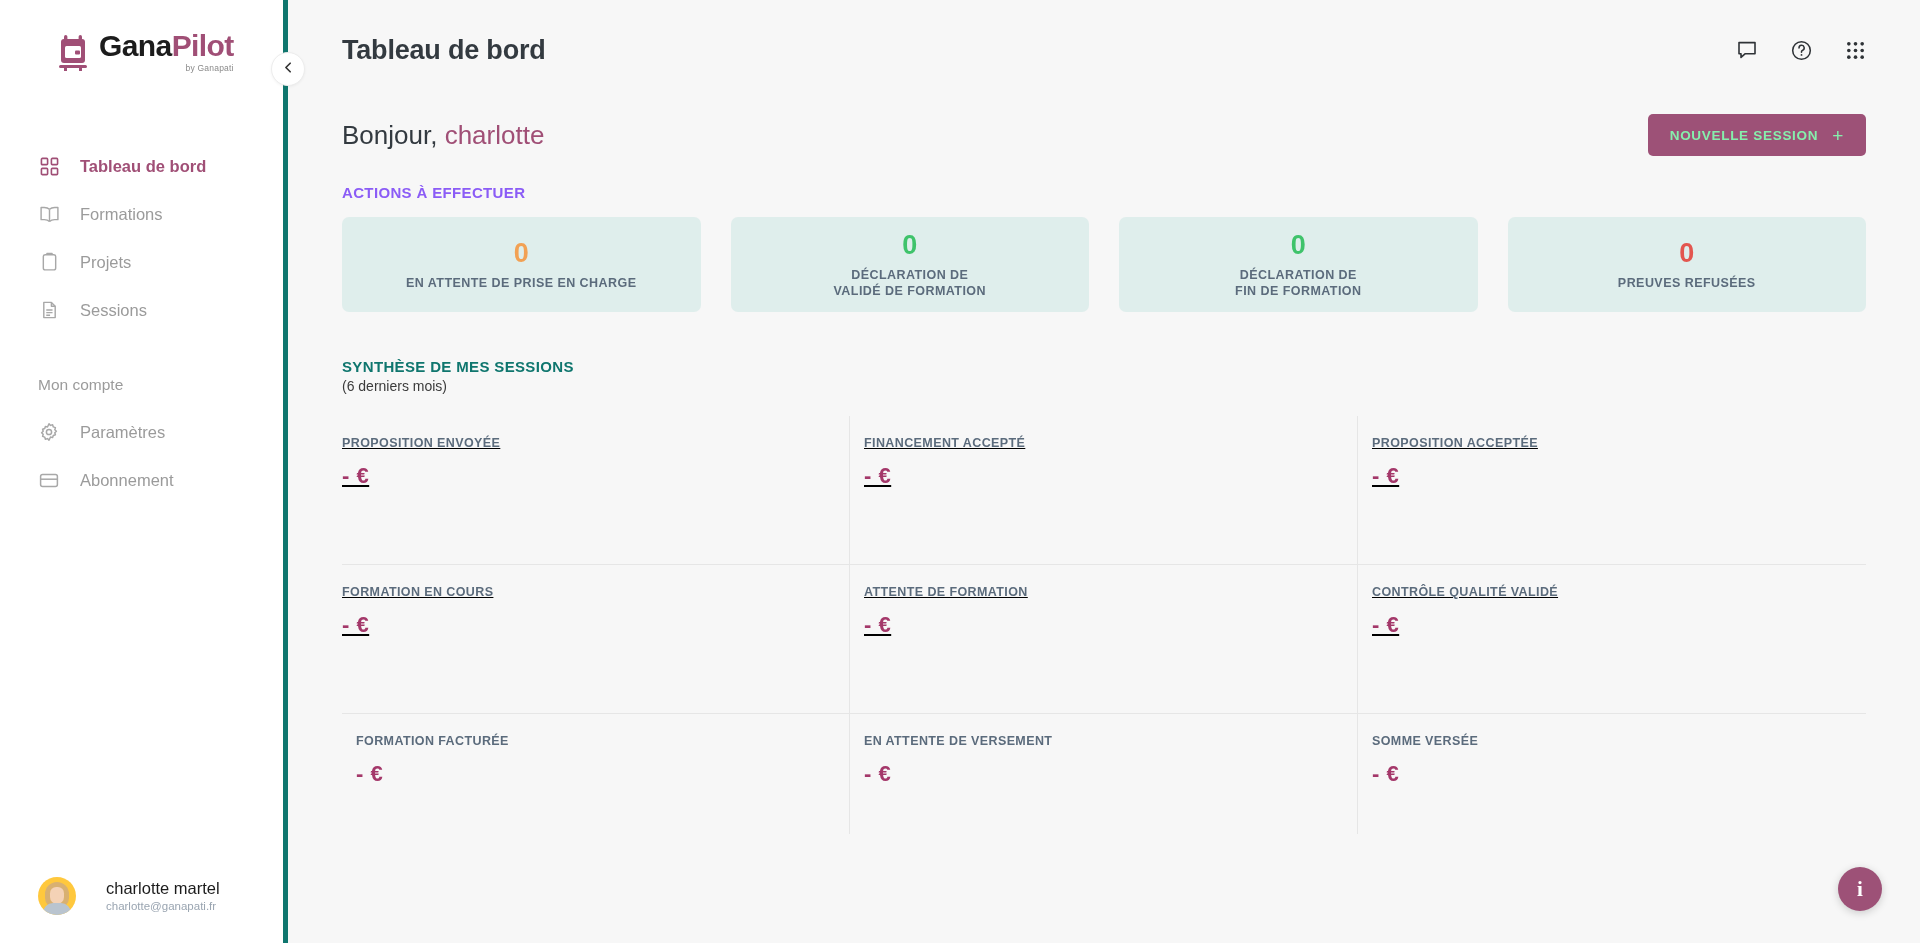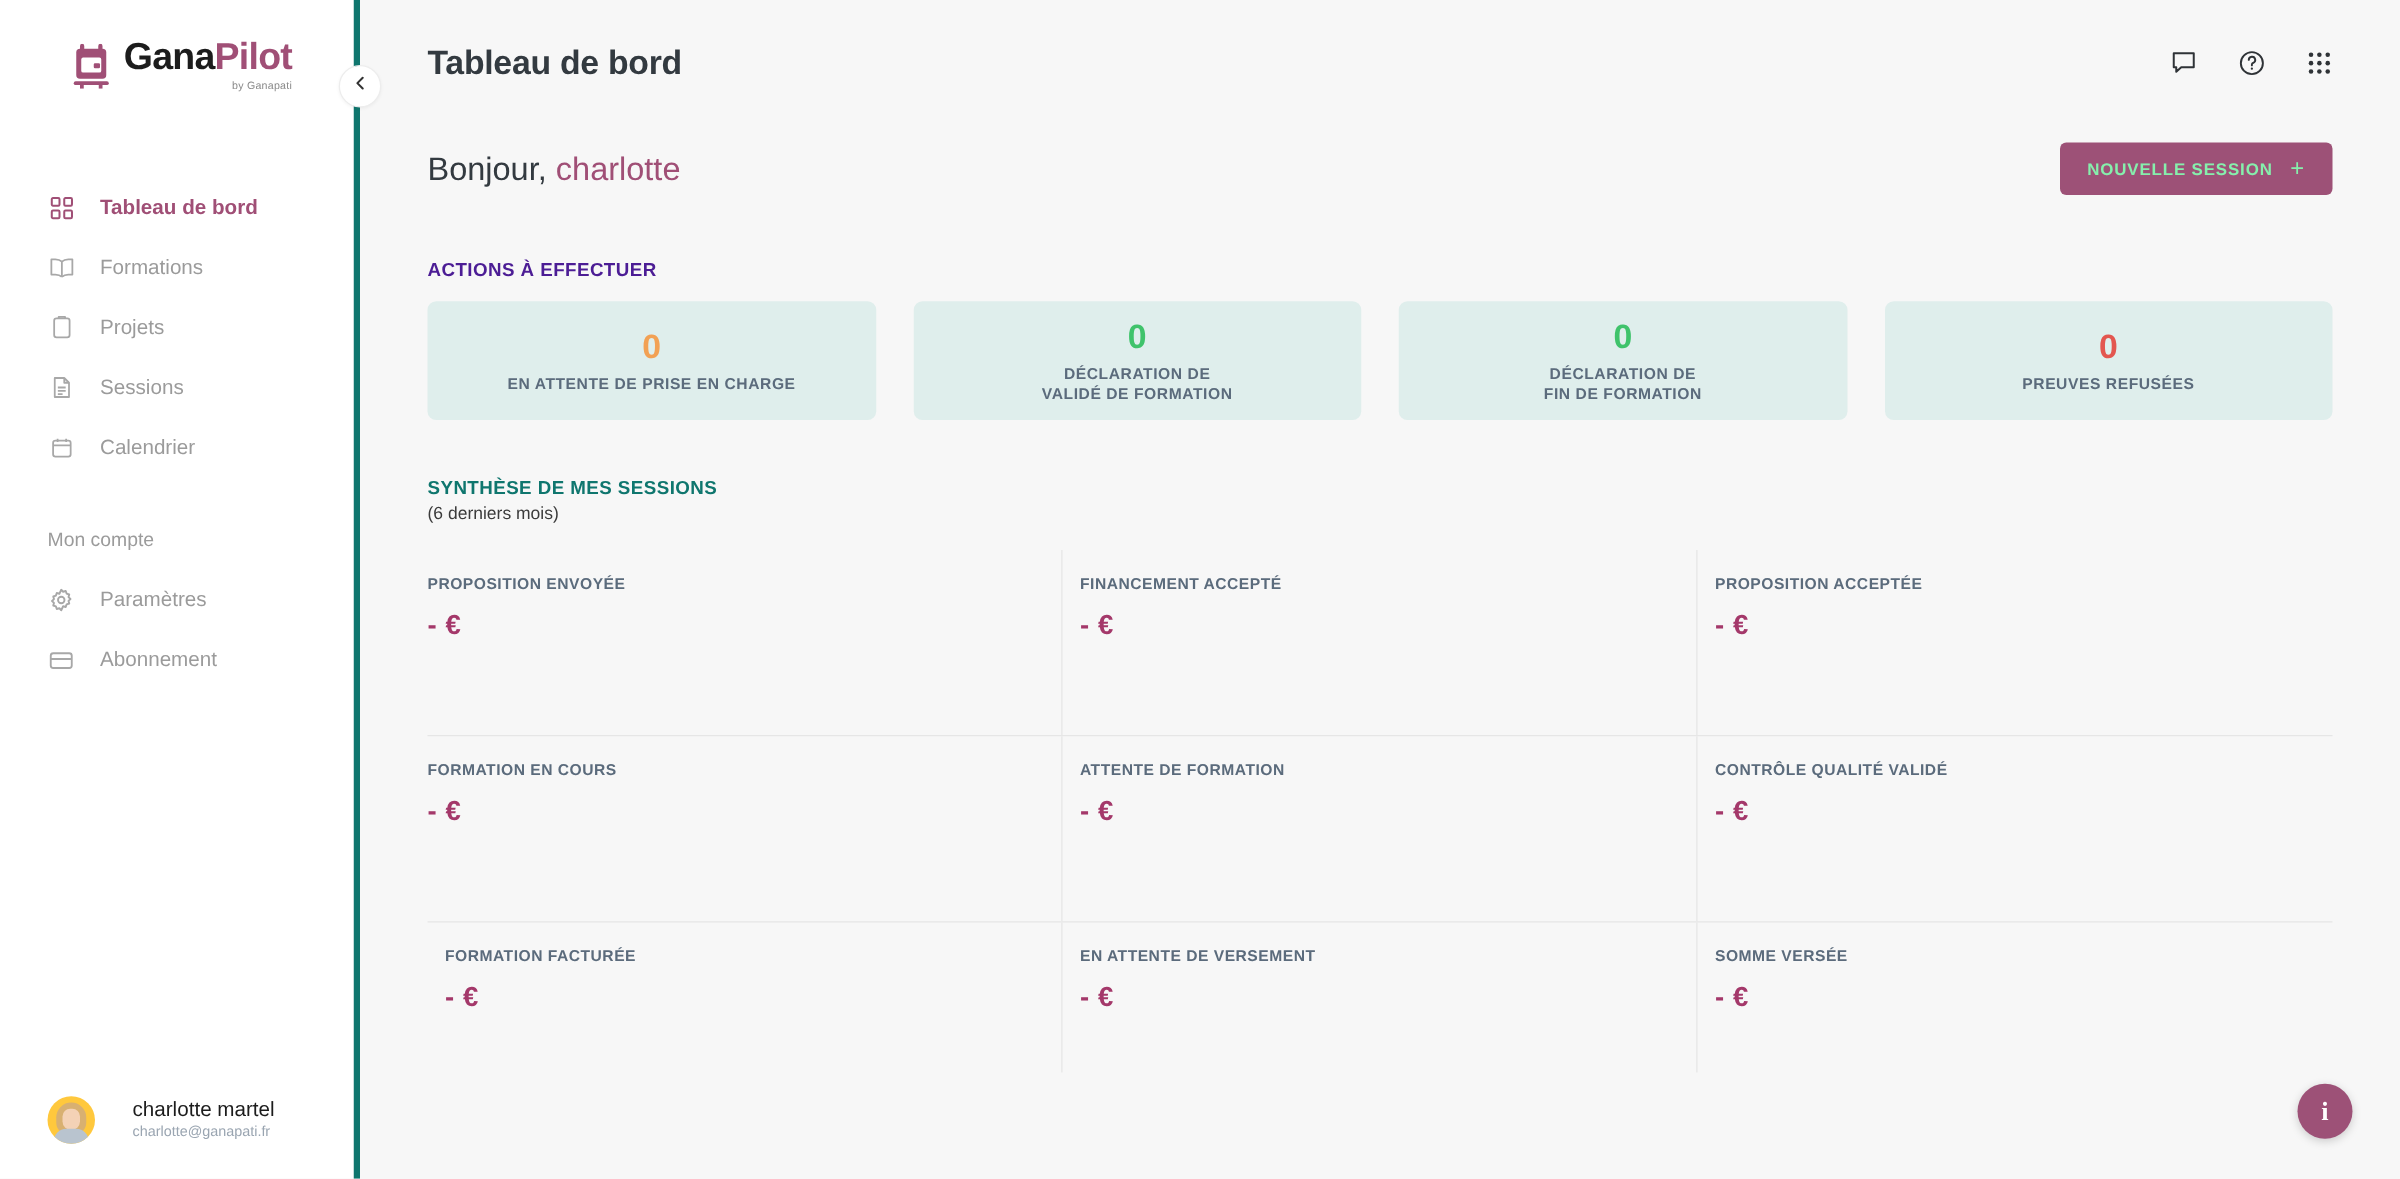--- a/index.html
+++ b/index.html
@@ -99,22 +99,22 @@
   .btn-primary {
     background: #9d5177; color: #86efac; border: none; border-radius: 5px;
     height: 42px; padding: 0 22px;
     font-size: 13.5px; font-weight: 700; letter-spacing: .7px;
     display: inline-flex; align-items: center; gap: 14px;
     cursor: pointer; font-family: inherit;
   }
   .btn-primary .plus { font-size: 19px; font-weight: 400; line-height: 1; }
 
   .section-label {
-    padding: 0 54px; margin-top: 52px;
-    font-size: 15px; font-weight: 700; color: #4c1d95; letter-spacing: .35px;
+    padding: 0 54px; margin-top: 28px;
+    font-size: 15px; font-weight: 700; color: #8b5cf6; letter-spacing: .35px;
   }
 
   .action-cards {
     display: grid; grid-template-columns: repeat(4, 1fr);
     gap: 30px; padding: 0 54px; margin-top: 16px;
   }
   .action-card {
     background: #dfeeec; border-radius: 7px;
     height: 95px; display: flex; flex-direction: column;
     align-items: center; justify-content: center; cursor: pointer;
@@ -124,21 +124,21 @@
     margin-top: 6px; font-size: 12.5px; font-weight: 700;
     color: #5b6b7c; letter-spacing: .45px; text-align: center; line-height: 1.28;
   }
 
   .synth-label { padding: 0 54px; margin-top: 46px; }
   .synth-title { font-size: 15px; font-weight: 700; color: #0f766e; letter-spacing: .35px; }
   .synth-sub { font-size: 14px; color: #3b3b3b; margin-top: 3px; }
 
   .metric-grid { padding: 0 54px; margin-top: 22px; }
   .metric-row { display: grid; grid-template-columns: repeat(3, 1fr); }
-  .metric-row.bordered { border-bottom: 1px solid #e6e6e6; }
+  .metric-row.bordered { border-bottom: 1px solid #e6e6e6; text-decoration: underline; }
   .metric-cell {
     height: 148px; padding-top: 20px;
     border-right: 1px solid #e6e6e6;
   }
   .metric-cell.last { border-right: none; }
   .metric-cell.indent { padding-left: 14px; }
   .metric-cap {
     font-size: 12.5px; font-weight: 700; color: #5b6b7c; letter-spacing: .4px;
   }
   .metric-val {
@@ -224,30 +224,20 @@
         <span class="ico">
           <svg width="19" height="20" viewBox="0 0 20 21" fill="none" stroke="#a8a8a8" stroke-width="1.5" stroke-linejoin="round">
             <path d="M4 2.5h8l4 4v12H4z"></path>
             <path d="M12 2.5v4h4"></path>
             <path d="M6.6 10.5h6.6M6.6 13.3h6.6M6.6 16h4"></path>
           </svg>
         </span>
         <span>Sessions</span>
       </div>
 
-      <div class="nav-item">
-        <span class="ico">
-          <svg width="19" height="19" viewBox="0 0 20 20" fill="none" stroke="#a8a8a8" stroke-width="1.5" stroke-linejoin="round">
-            <rect x="2.6" y="3.6" width="14.8" height="13.6" rx="2"></rect>
-            <path d="M2.6 7.6h14.8"></path>
-            <path d="M6.4 2.2v2.6M13.6 2.2v2.6"></path>
-          </svg>
-        </span>
-        <span>Calendrier</span>
-      </div>
 
       <div class="nav-section-title">Mon compte</div>
 
       <div class="nav-item">
         <span class="ico">
           <svg width="20" height="20" viewBox="0 0 20 20" fill="none" stroke="#a8a8a8" stroke-width="1.5" stroke-linejoin="round">
             <circle cx="10" cy="10" r="2.6"></circle>
             <path d="M10 1.8l1.5 1.6 2.1-.6.7 2.1 2.1.7-.6 2.1 1.6 1.5-1.6 1.5.6 2.1-2.1.7-.7 2.1-2.1-.6L10 18.2l-1.5-1.6-2.1.6-.7-2.1-2.1-.7.6-2.1L2.6 10.8l1.6-1.5-.6-2.1 2.1-.7.7-2.1 2.1.6z"></path>
           </svg>
         </span>

